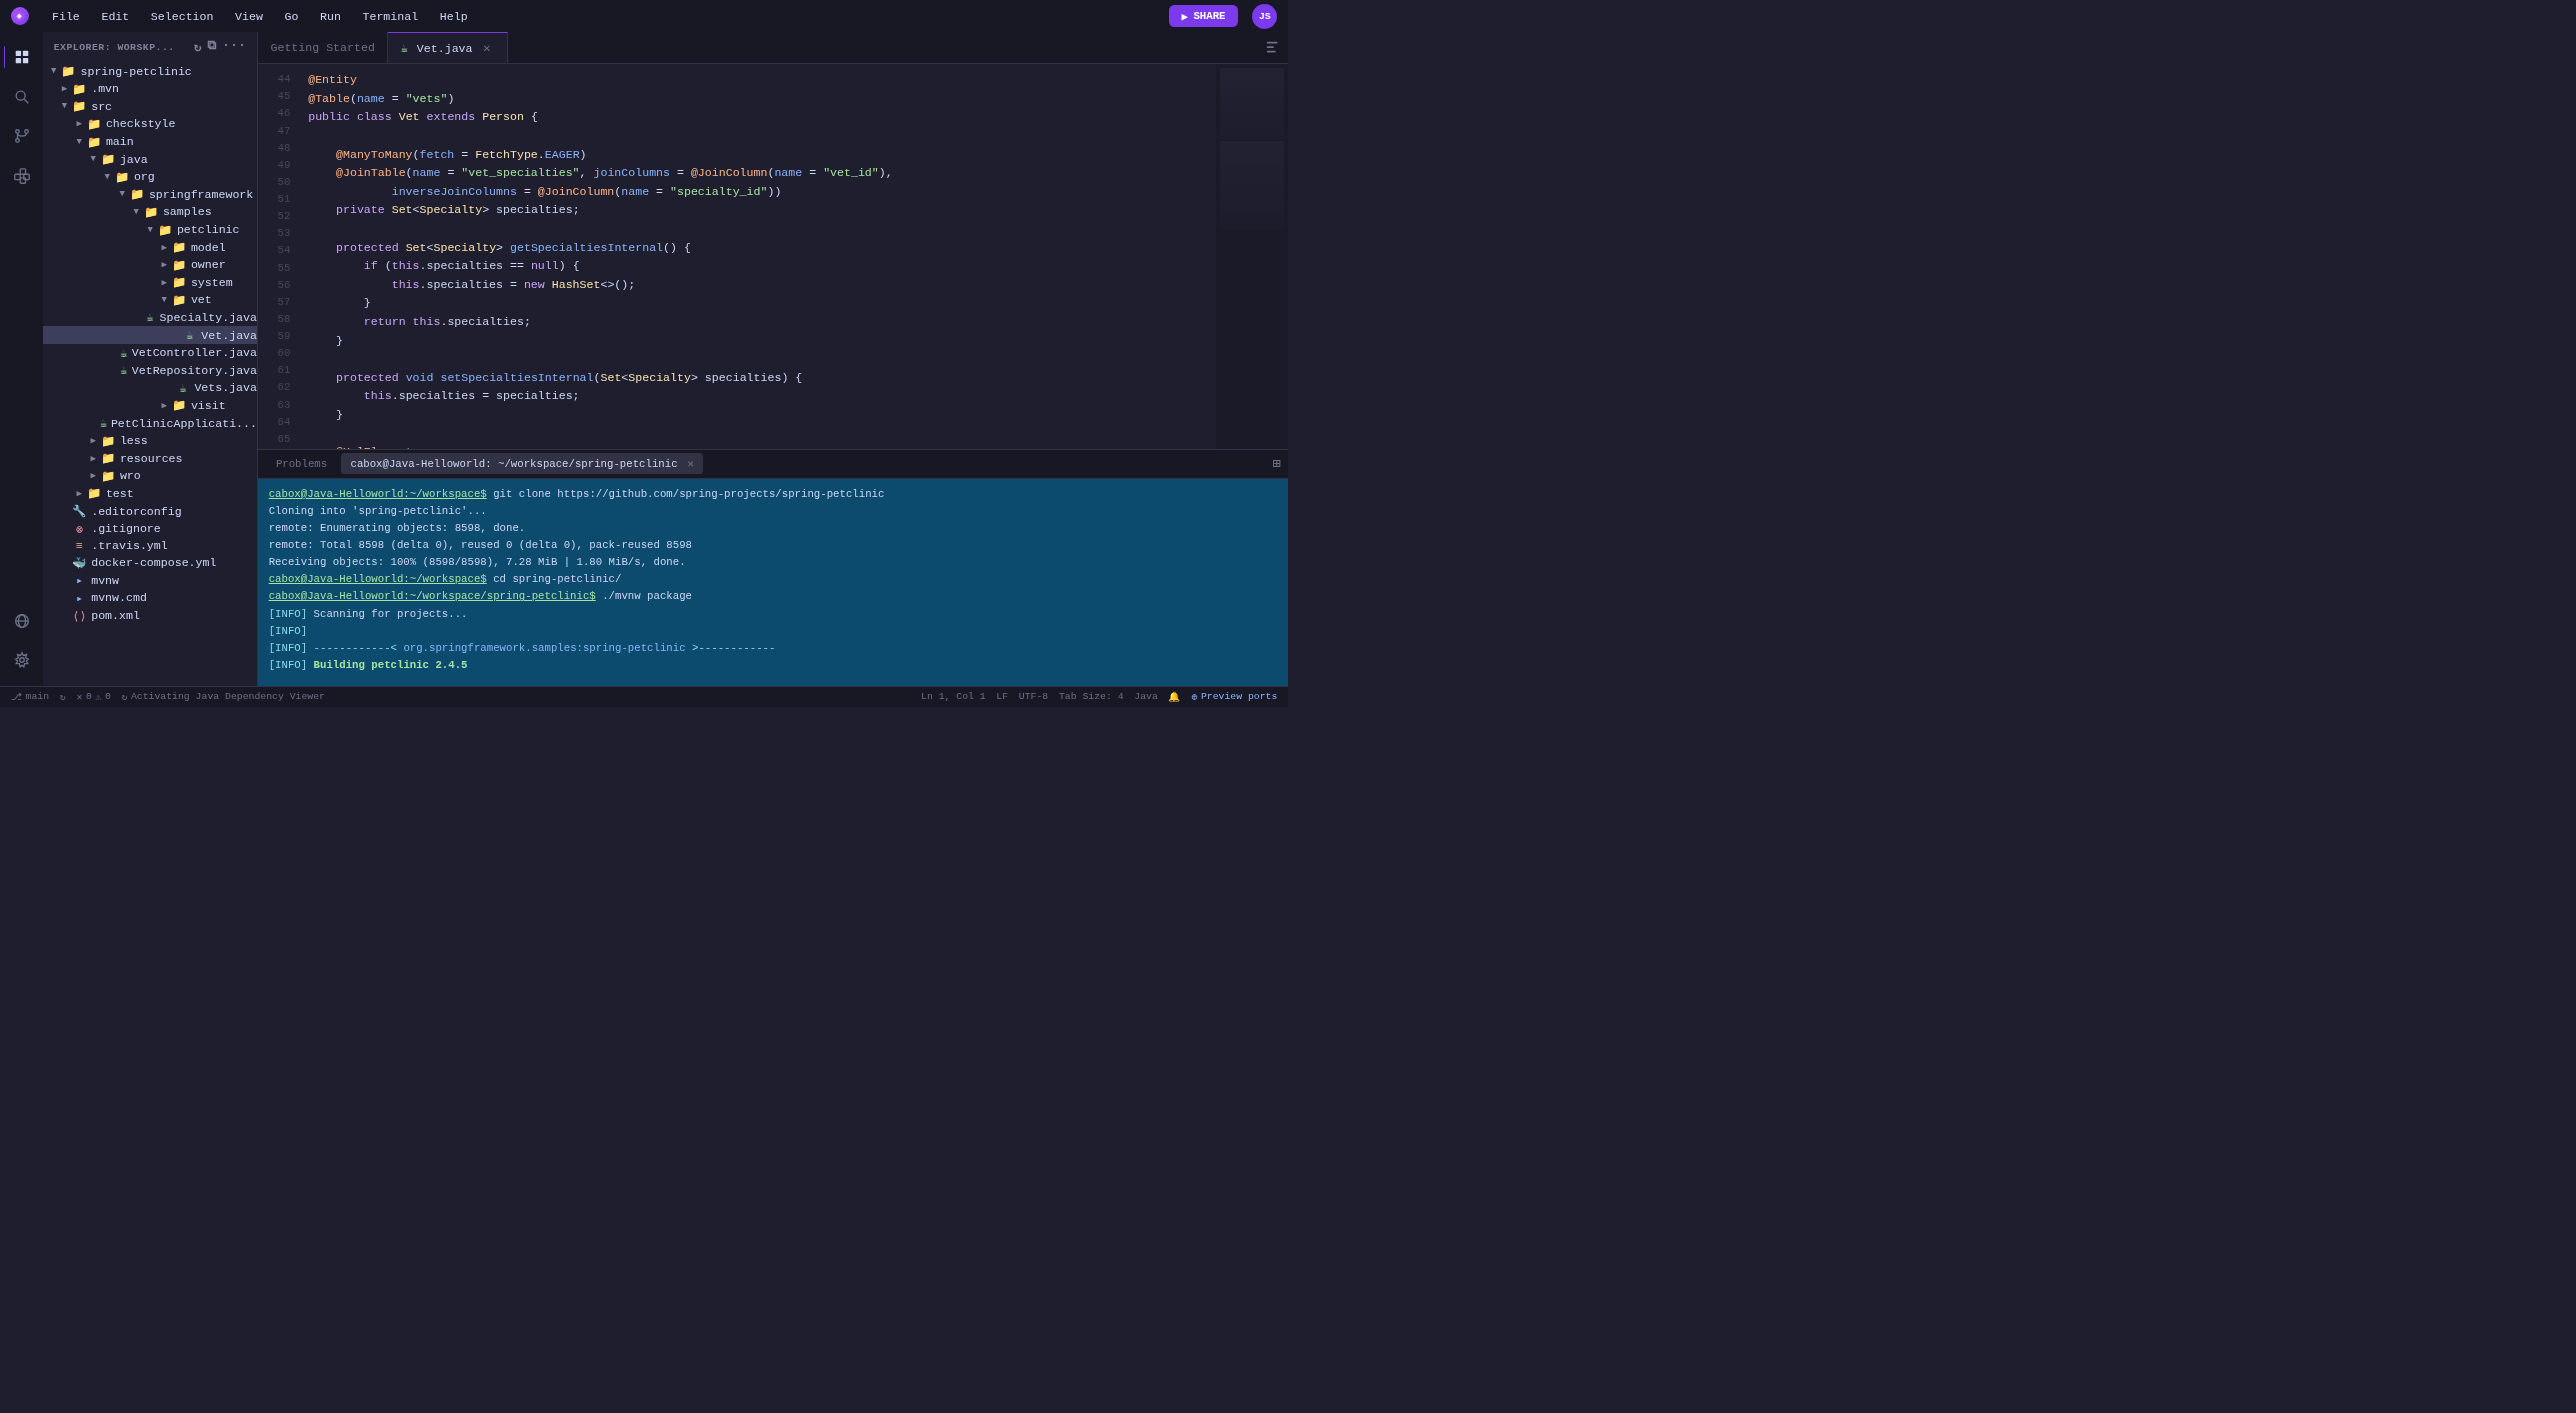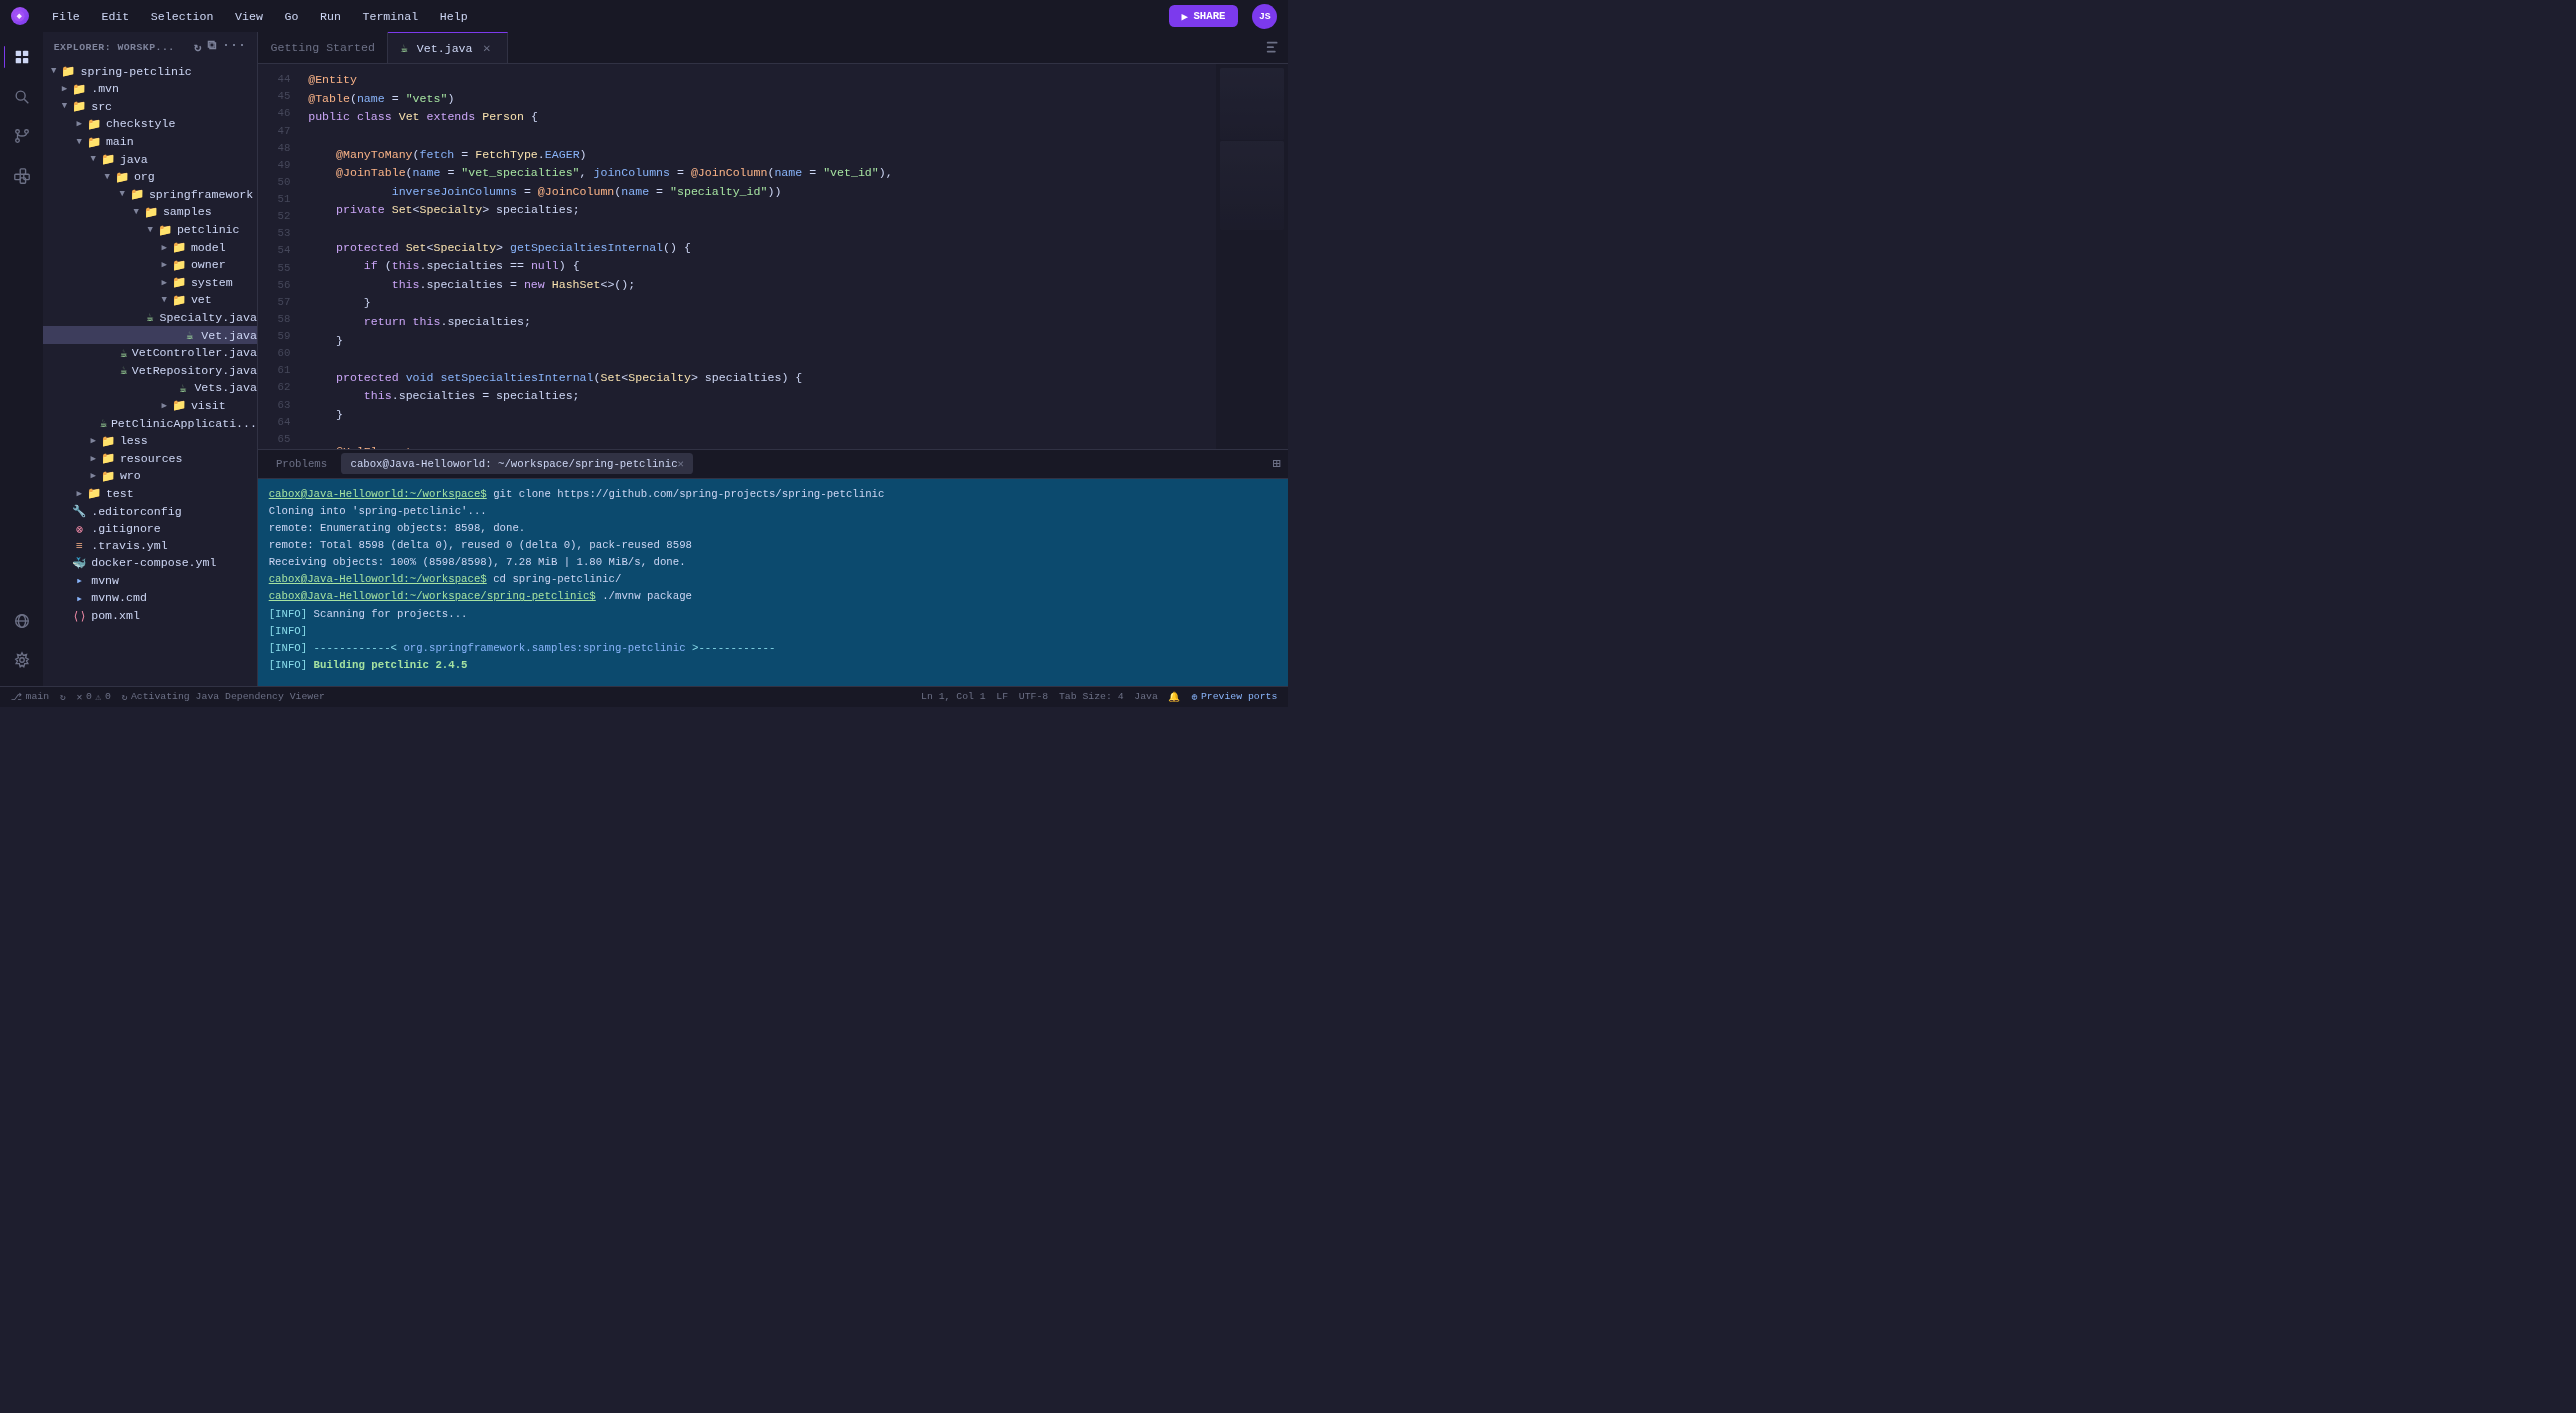--- a/index.html
+++ b/index.html
@@ -297,21 +297,21 @@
     .terminal-tab {
       padding: 3.6px 10.7px;
       font-size: 10.7px;
       color: #6c7086;
       cursor: pointer;
       border-radius: 3.6px;
     }
     .terminal-tab-session {
       display: flex;
       align-items: center;
-      gap: 0;
+      gap: 10px;
       padding: 3.6px 9px;
       background: #313244;
       border-radius: 3.6px;
       font-size: 10.7px;
       color: #cdd6f4;
     }
     .terminal-tab-close {
       cursor: pointer;
       color: #6c7086;
     }

